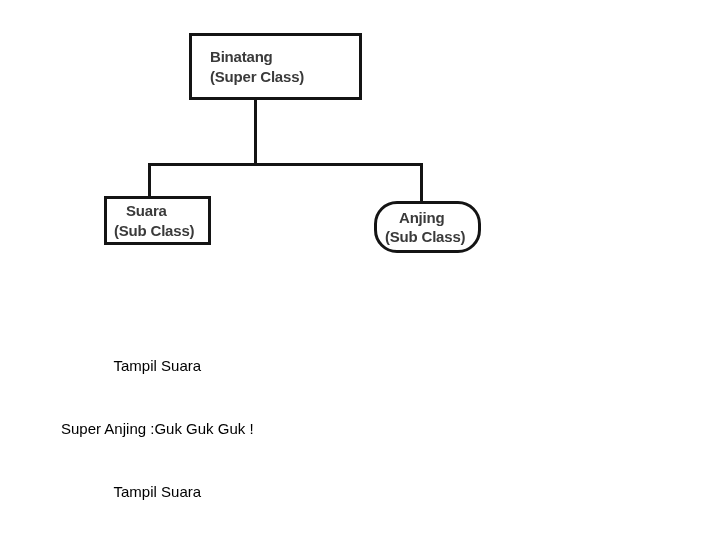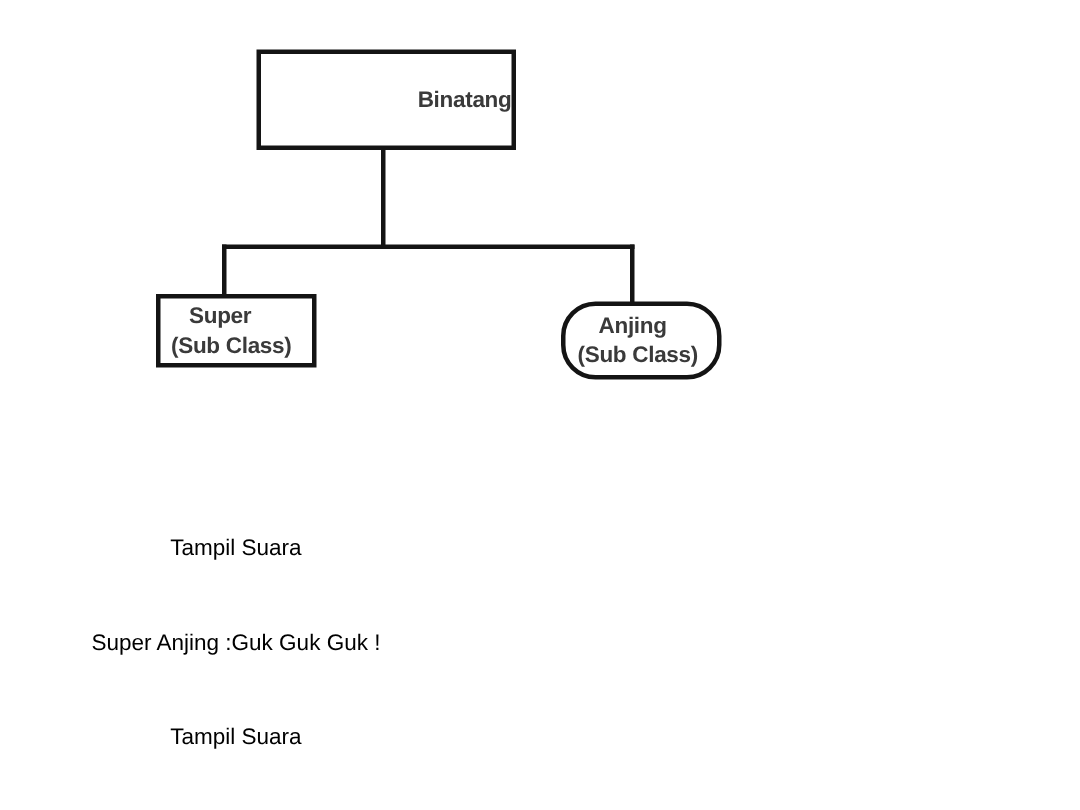--- a/index.html
+++ b/index.html
@@ -33,25 +33,25 @@
     font-weight: bold;
     font-size: 15px;
     line-height: 1.28;
     letter-spacing: -0.2px;
     white-space: nowrap;
   }
   .node .line1,
   .node .line2 { display: block; }
 
   #node-super {
-    left: 171px;
+    left: 189px;
     top: 33px;
     width: 173px;
     height: 67px;
-    align-items: flex-end;
+    align-items: flex-start;
     text-align: center;
     padding-left: 18px;
   }
 
   #node-sub-kucing {
     left: 104px;
     top: 196px;
     width: 107px;
     height: 49px;
     align-items: flex-start;
@@ -123,24 +123,25 @@
 
 <div id="canvas">
 
   <div class="conn" id="conn-stem"></div>
   <div class="conn" id="conn-bus"></div>
   <div class="conn" id="conn-drop-left"></div>
   <div class="conn" id="conn-drop-right"></div>
 
   <div class="node" id="node-super">
     <span class="line1">Binatang</span>
+    <span class="line2">(Super Class)</span>
   </div>
 
   <div class="node" id="node-sub-kucing">
-    <span class="line1">Super</span>
+    <span class="line1">Suara</span>
     <span class="line2">(Sub Class)</span>
   </div>
 
   <div class="node" id="node-sub-anjing">
     <span class="line1">Anjing</span>
     <span class="line2">(Sub Class)</span>
   </div>
 
   <div id="console-output">
     <span class="out-line">Tampil Suara</span>

